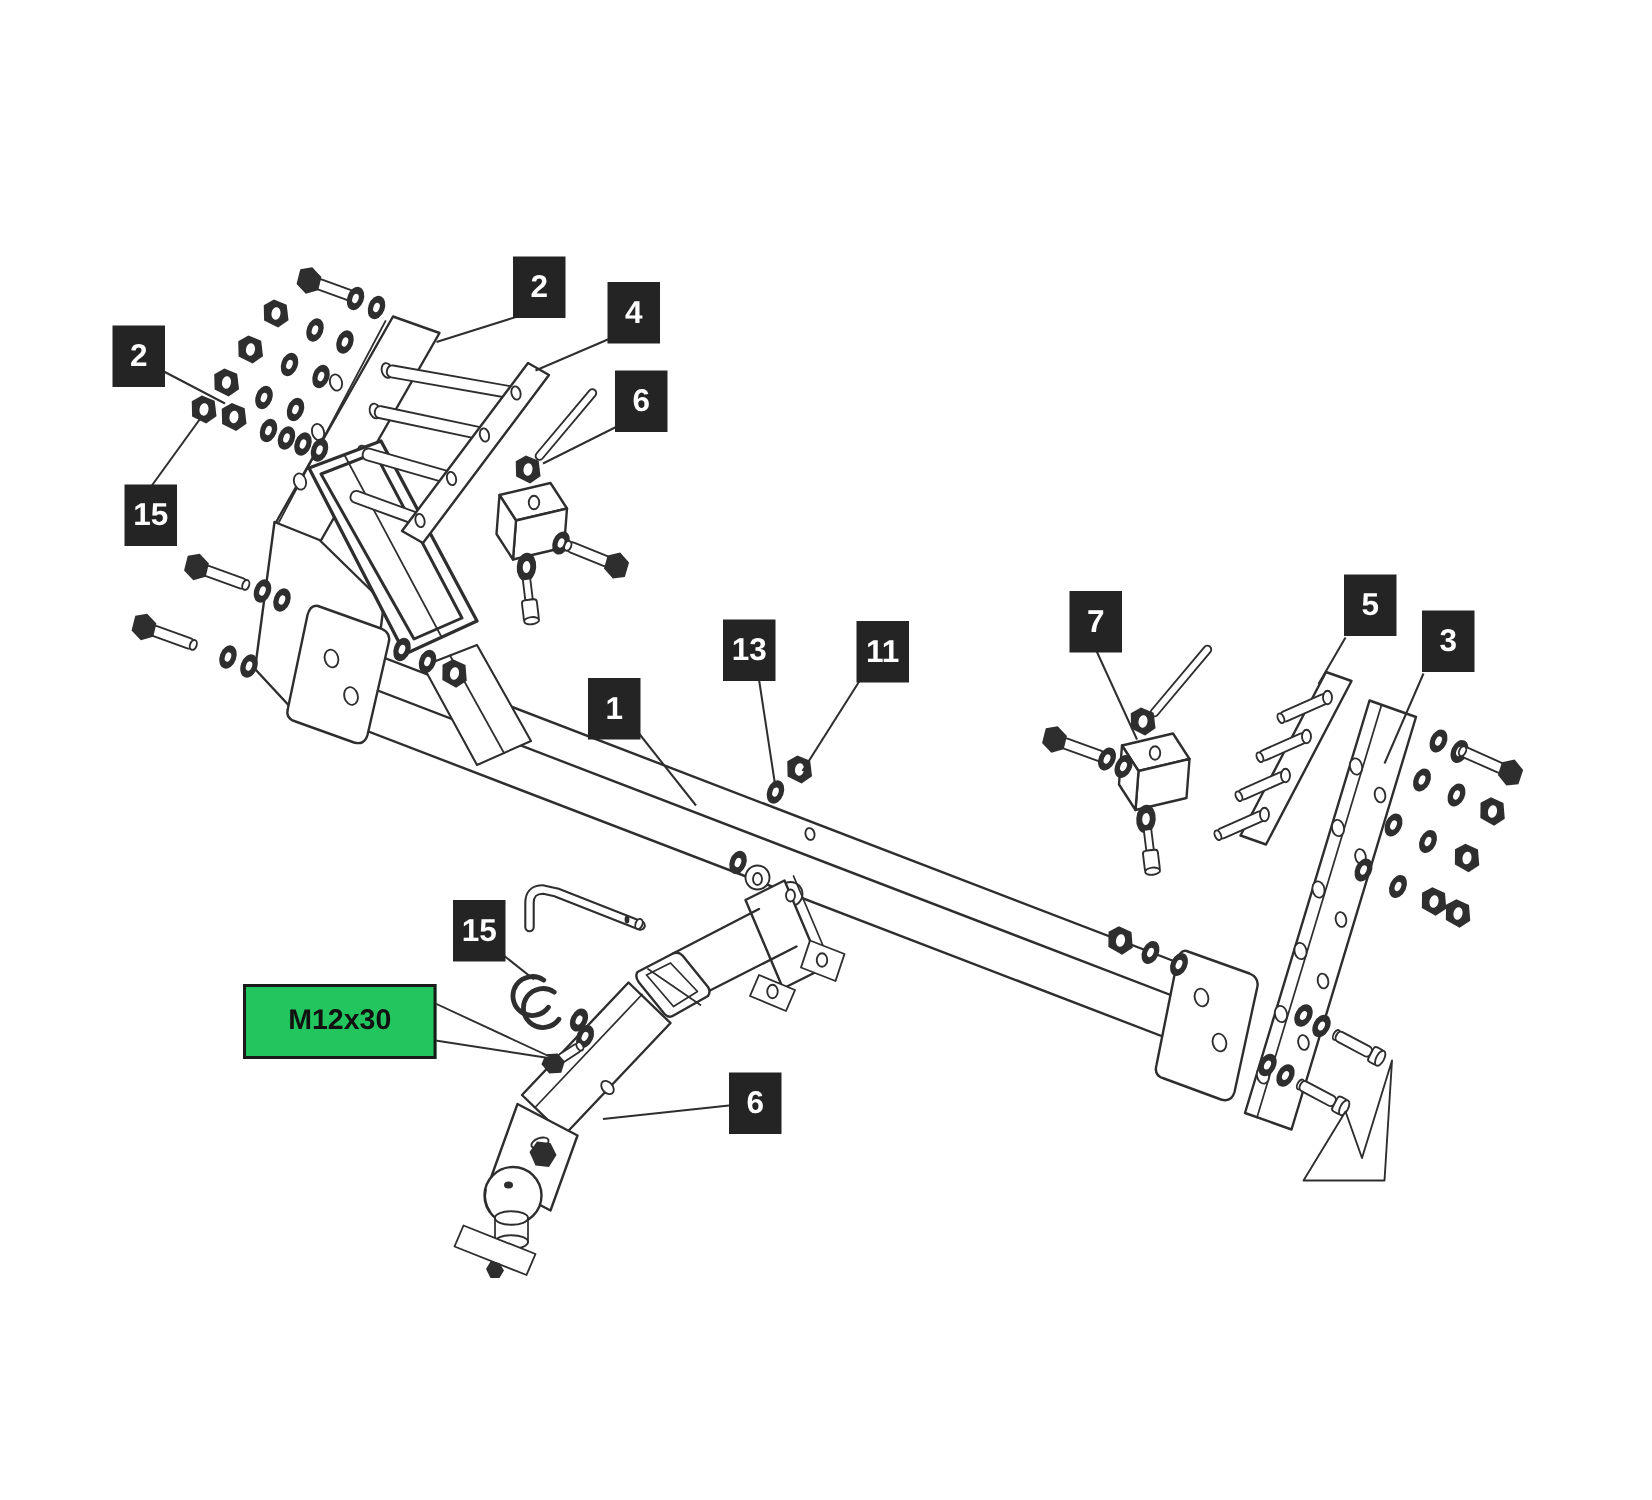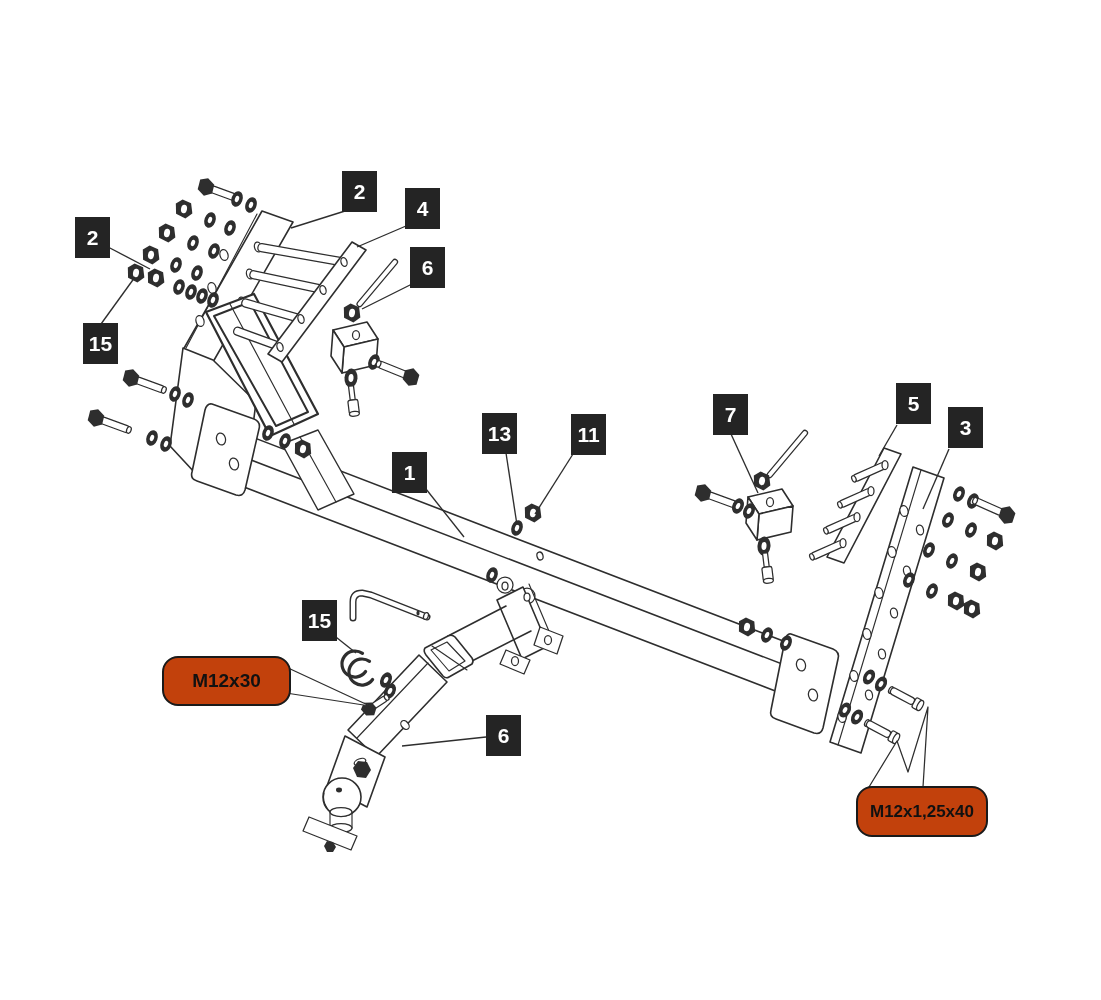--- a/index.html
+++ b/index.html
@@ -9,21 +9,21 @@
   .s{fill:none;stroke:#2e2e2e;stroke-width:1.6;stroke-linecap:round;stroke-linejoin:round;}
   .thin{stroke-width:1.15;}
   .f{fill:#ffffff;stroke:#2e2e2e;stroke-width:1.6;stroke-linejoin:round;}
   .f2{fill:#ffffff;stroke:#2e2e2e;stroke-width:1.25;stroke-linejoin:round;}
   .d{fill:#2e2e2e;stroke:none;}
   .h{fill:#ffffff;stroke:#2e2e2e;stroke-width:1.25;}
   .ld{fill:none;stroke:#2e2e2e;stroke-width:1.35;}
   .num-label{position:absolute;width:35px;height:41px;background:#242424;color:#fff;
      display:flex;align-items:center;justify-content:center;
      font-size:21px;font-weight:bold;letter-spacing:0;user-select:none;}
-  .spec-box{position:absolute;background:#c2410c;border:2.5px solid #1a1a1a;border-radius:16px;
+  .spec-box{position:absolute;background:#22c55e;border:2.5px solid #1a1a1a;border-radius:0;
      display:flex;align-items:center;justify-content:center;color:#111;font-weight:bold;}
   #spec-m12x30{left:162px;top:656px;width:125px;height:46px;font-size:19px;}
   #spec-m12x40{left:856px;top:786px;width:128px;height:47px;font-size:17px;}
 </style>
 </head>
 <body>
 
 <div id="stage">
 
 <svg id="art" width="1101" height="1000" viewBox="0 0 1101 1000">
@@ -327,15 +327,14 @@
 <div class="num-label" style="left:410px;top:247px">6</div>
 <div class="num-label" style="left:713px;top:394px">7</div>
 <div class="num-label" style="left:83px;top:323px">15</div>
 <div class="num-label" style="left:571px;top:414px">11</div>
 <div class="num-label" style="left:75px;top:217px">2</div>
 <div class="num-label" style="left:482px;top:413px">13</div>
 <div class="num-label" style="left:486px;top:715px">6</div>
 <div class="num-label" style="left:302px;top:600px">15</div>
 
 <div class="spec-box" id="spec-m12x30">M12x30</div>
-<div class="spec-box" id="spec-m12x40">M12x1,25x40</div>
 
 </div>
 
 </body></html>

